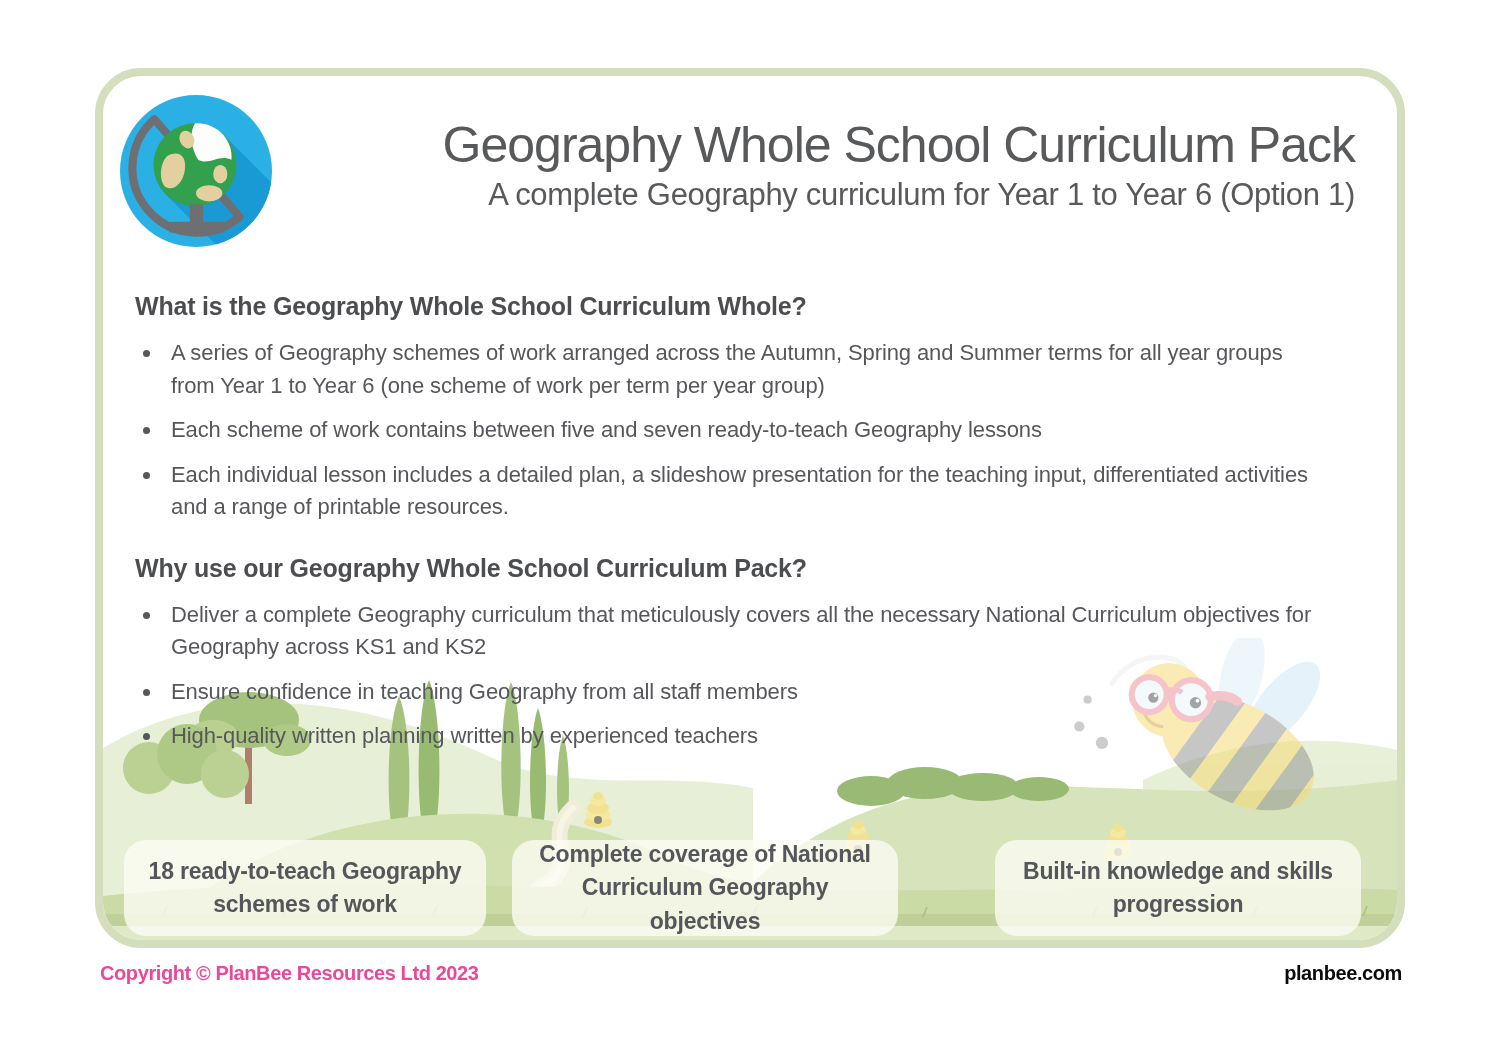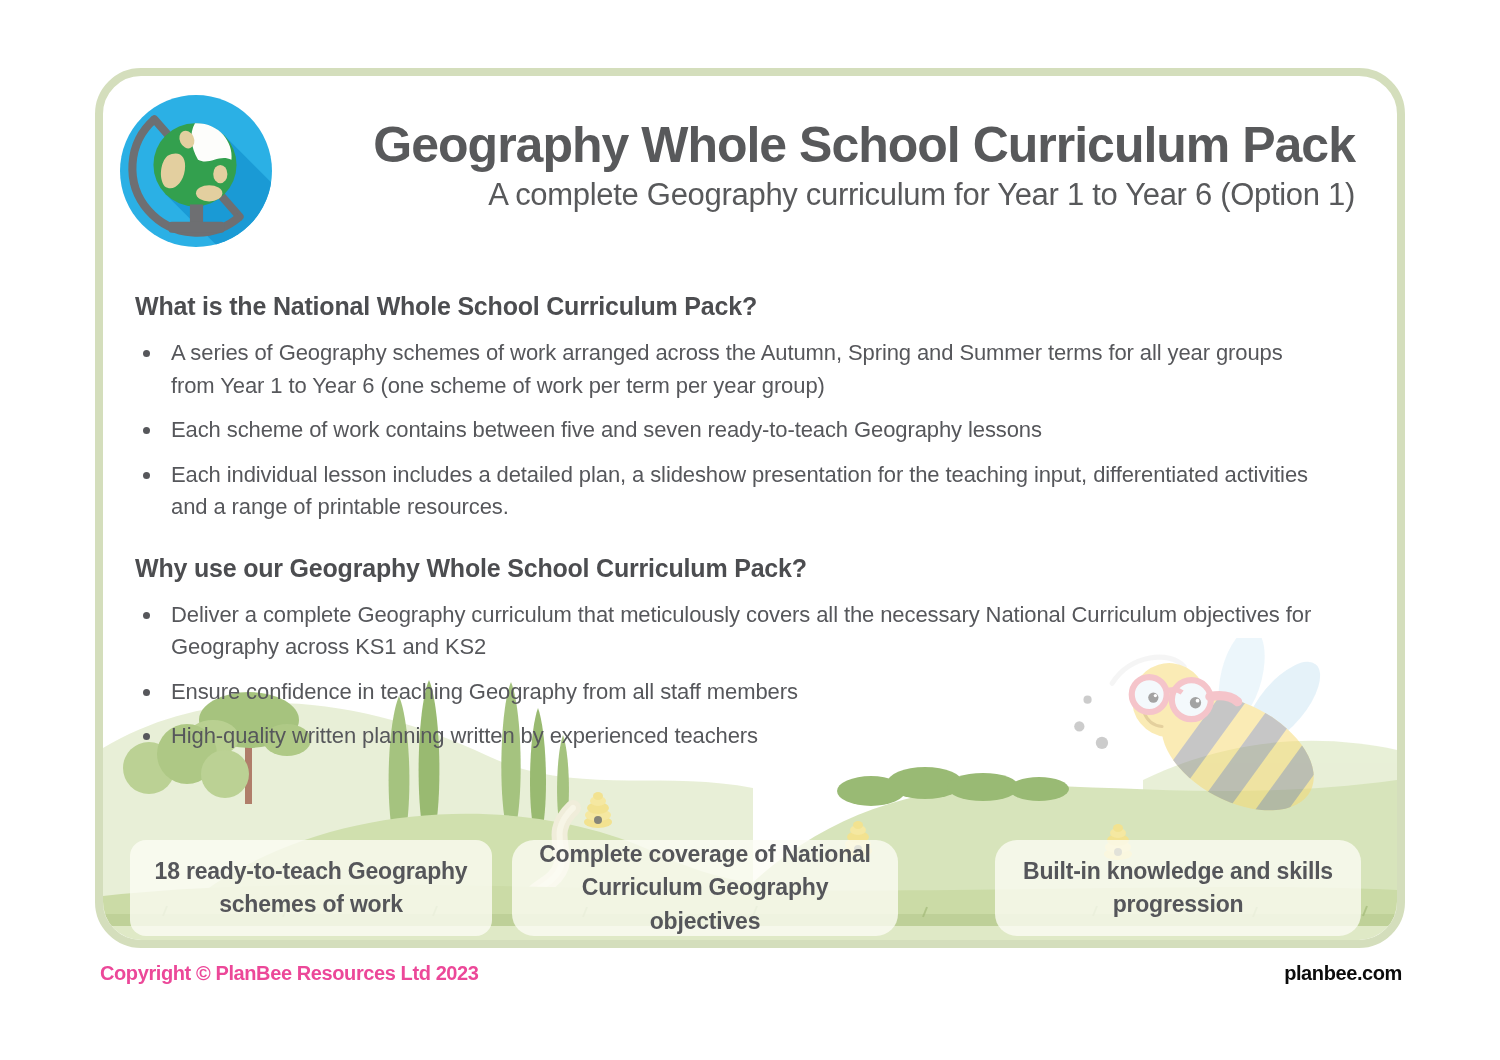--- a/index.html
+++ b/index.html
@@ -7,21 +7,21 @@
     font-family:"Liberation Sans", sans-serif; color:#56575b; }
   .page { position:relative; width:1500px; height:1060px; overflow:hidden; background:#fff; }
 
   
   .card { position:absolute; left:95px; top:68px; width:1310px; height:880px;
     background:#ffffff; border:8px solid #d4debc; border-radius:46px; overflow:hidden; }
 
   
   .globe { position:absolute; left:17px; top:19px; width:152px; height:152px; z-index:3; }
   .header { position:absolute; top:42px; right:42px; width:1080px; text-align:right; z-index:3; }
-  .title { font-size:50px; font-weight:700; color:#58595b; line-height:1.08; letter-spacing:-1px; }
+  .title { font-size:50px; font-weight:400; color:#58595b; line-height:1.08; letter-spacing:-1px; }
   .subtitle { font-size:31px; font-weight:400; color:#58595b; margin-top:5px; letter-spacing:-0.3px; }
 
   
   .content { position:absolute; left:32px; top:216px; width:1188px; z-index:3; }
   .section-heading { font-size:25px; font-weight:700; color:#4c4d50; letter-spacing:-0.2px; margin-bottom:16px; }
   .section + .section { margin-top:30px; }
   ul.bullets { list-style:none; }
   ul.bullets li { position:relative; padding-left:36px; font-size:22px; line-height:1.48;
     color:#56575b; margin-bottom:12px; letter-spacing:-0.1px; }
   ul.bullets li::before { content:""; position:absolute; left:8px; top:13px;
@@ -32,21 +32,21 @@
 
   
   .bee { position:absolute; left:968px; top:562px; width:288px; height:185px; z-index:2; }
 
   
   .callouts { position:absolute; left:0; top:764px; width:1294px; height:96px; z-index:4; }
   .callout { position:absolute; top:0; height:96px; border-radius:22px;
     background:rgba(252,252,245,0.78); display:flex; align-items:center; justify-content:center;
     text-align:center; font-size:23px; font-weight:700; color:#55565a; line-height:1.45;
     padding:0 20px; letter-spacing:-0.2px; }
-  .callout-1 { left:27px;  width:362px;border-radius:16px; }
+  .callout-1 { left:21px;  width:362px; }
   .callout-2 { left:409px; width:386px; }
   .callout-3 { left:892px; width:366px; }
 
   
   .footer-copyright { position:absolute; left:100px; top:962px; font-size:20px; font-weight:700;
     color:#ec4899; letter-spacing:-0.4px; z-index:5; }
   .footer-site { position:absolute; right:98px; top:962px; font-size:20px; font-weight:700;
     color:#0b0b0b; letter-spacing:-0.4px; z-index:5;text-align:right; }
 </style>
 </head>
@@ -155,21 +155,21 @@
       </g>
     </svg>
 
     <div class="header">
       <div class="title">Geography Whole School Curriculum Pack</div>
       <div class="subtitle">A complete Geography curriculum for Year 1 to Year 6 (Option 1)</div>
     </div>
 
     <div class="content">
       <div class="section">
-        <div class="section-heading">What is the National Whole School Curriculum Pack?</div>
+        <div class="section-heading">What is the Geography Whole School Curriculum Whole?</div>
         <ul class="bullets">
           <li>A series of Geography schemes of work arranged across the Autumn, Spring and Summer terms for all year groups from Year 1 to Year 6 (one scheme of work per term per year group)</li>
           <li>Each scheme of work contains between five and seven ready-to-teach Geography lessons</li>
           <li>Each individual lesson includes a detailed plan, a slideshow presentation for the teaching input, differentiated activities and a range of printable resources.</li>
         </ul>
       </div>
       <div class="section">
         <div class="section-heading">Why use our Geography Whole School Curriculum Pack?</div>
         <ul class="bullets">
           <li>Deliver a complete Geography curriculum that meticulously covers all the necessary National Curriculum objectives for Geography across KS1 and KS2</li>

